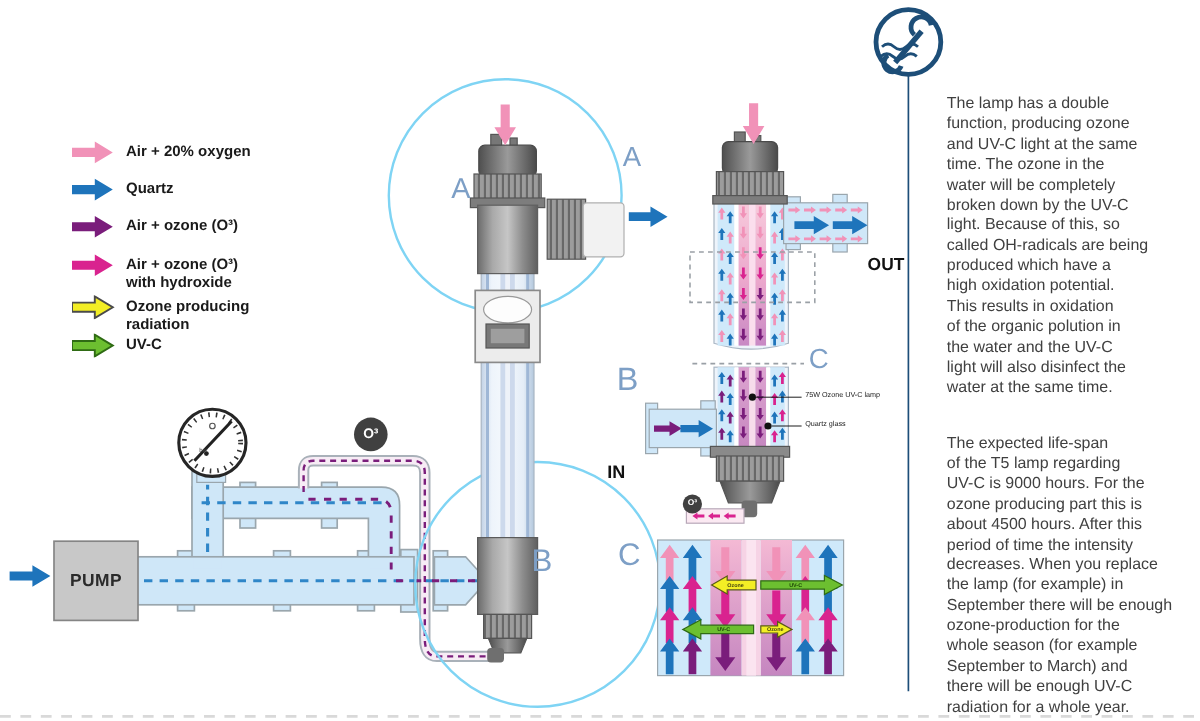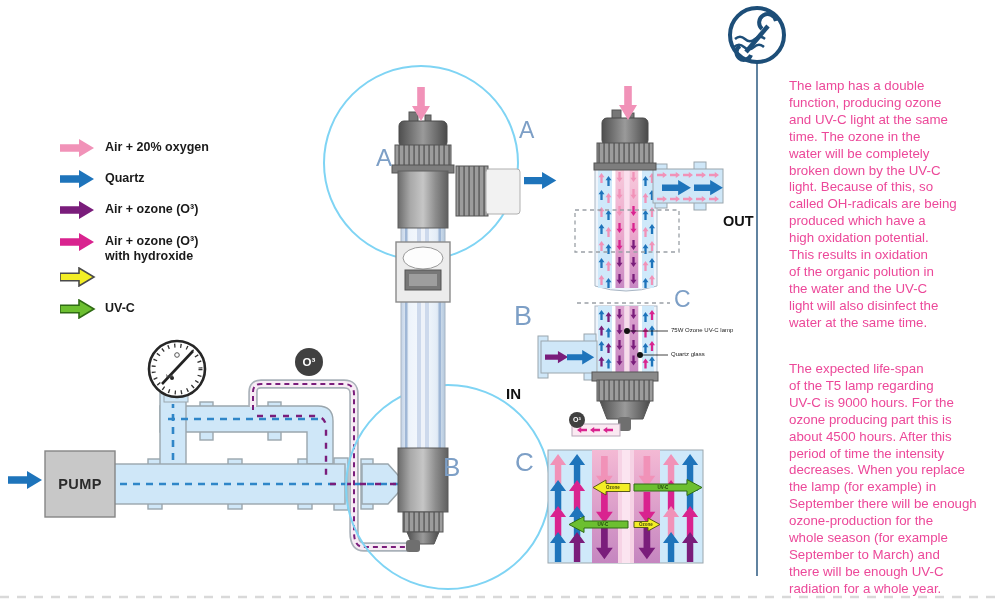--- a/index.html
+++ b/index.html
@@ -1,25 +1,25 @@
 <!DOCTYPE html>
 <html><head>
 <meta charset="utf-8">
 <style>
   html,body{margin:0;padding:0;background:#fff;}
   .canvas{position:relative;width:1000px;height:601px;background:#fff;overflow:hidden;
           font-family:"Liberation Sans",sans-serif;}
   .art{position:absolute;left:0;top:0;}
   .ov{position:absolute;white-space:pre-line;}
-  .legend-row{display:flex;align-items:flex-start;left:60px;margin-top:21px;}
+  .legend-row{display:flex;align-items:flex-start;left:60px;}
   .leg-arrow{width:36px;height:20px;flex:0 0 36px;}
   .leg-label{margin-left:9px;font-size:12.5px;font-weight:600;color:#1a1a1a;line-height:15px;padding-top:2px;}
   .slate{color:#7d9fc6;font-weight:400;}
   .bold-black{color:#111;font-weight:700;margin-top:36px;}
-  .para{width:212px;font-size:13.3px;line-height:16.9px;color:#ec4899;}
+  .para{width:212px;font-size:13.3px;line-height:16.9px;color:#404040;}
   .badge{border-radius:50%;background:#404040;color:#fff;text-align:center;font-weight:700;}
   .tinylbl{font-size:6px;color:#222;line-height:7px;}
   .arrlbl{font-size:4.5px;line-height:5px;text-align:center;font-weight:700;}
 </style>
 </head>
 <body>
 
 <div class="canvas">
 
 <svg class="art" width="1000" height="601" viewBox="0 0 1000 601">
@@ -342,20 +342,22 @@
   <svg class="leg-arrow" viewBox="0 0 36 20">
         <use href="#ha" y="1" fill="#d9238f"></use>
       </svg>
   <span class="leg-label">Air + ozone (O³)
 with hydroxide</span>
 </div>
 <div class="ov legend-row" style="top:246px">
   <svg class="leg-arrow" viewBox="0 0 36 20">
         <use href="#ha" y="1" stroke="#4a4a4a" stroke-width="1.6" fill="#f3ee25"></use>
       </svg>
+  <span class="leg-label">Ozone producing
+radiation</span>
 </div>
 <div class="ov legend-row" style="top:278px">
   <svg class="leg-arrow" viewBox="0 0 36 20">
         <use href="#ha" y="1" stroke="#2f6b14" stroke-width="1.6" fill="#6cbf30"></use>
       </svg>
   <span class="leg-label">UV-C</span>
 </div>
 
 <div class="ov" style="left:45px;top:451px;width:70px;height:70px;line-height:66px;text-align:center;font-size:14.5px;font-weight:600;color:#2b2b2b;letter-spacing:.4px">PUMP</div>
 <div class="ov" style="left:166px;top:373px;font-size:5px;color:#444">bar</div>

